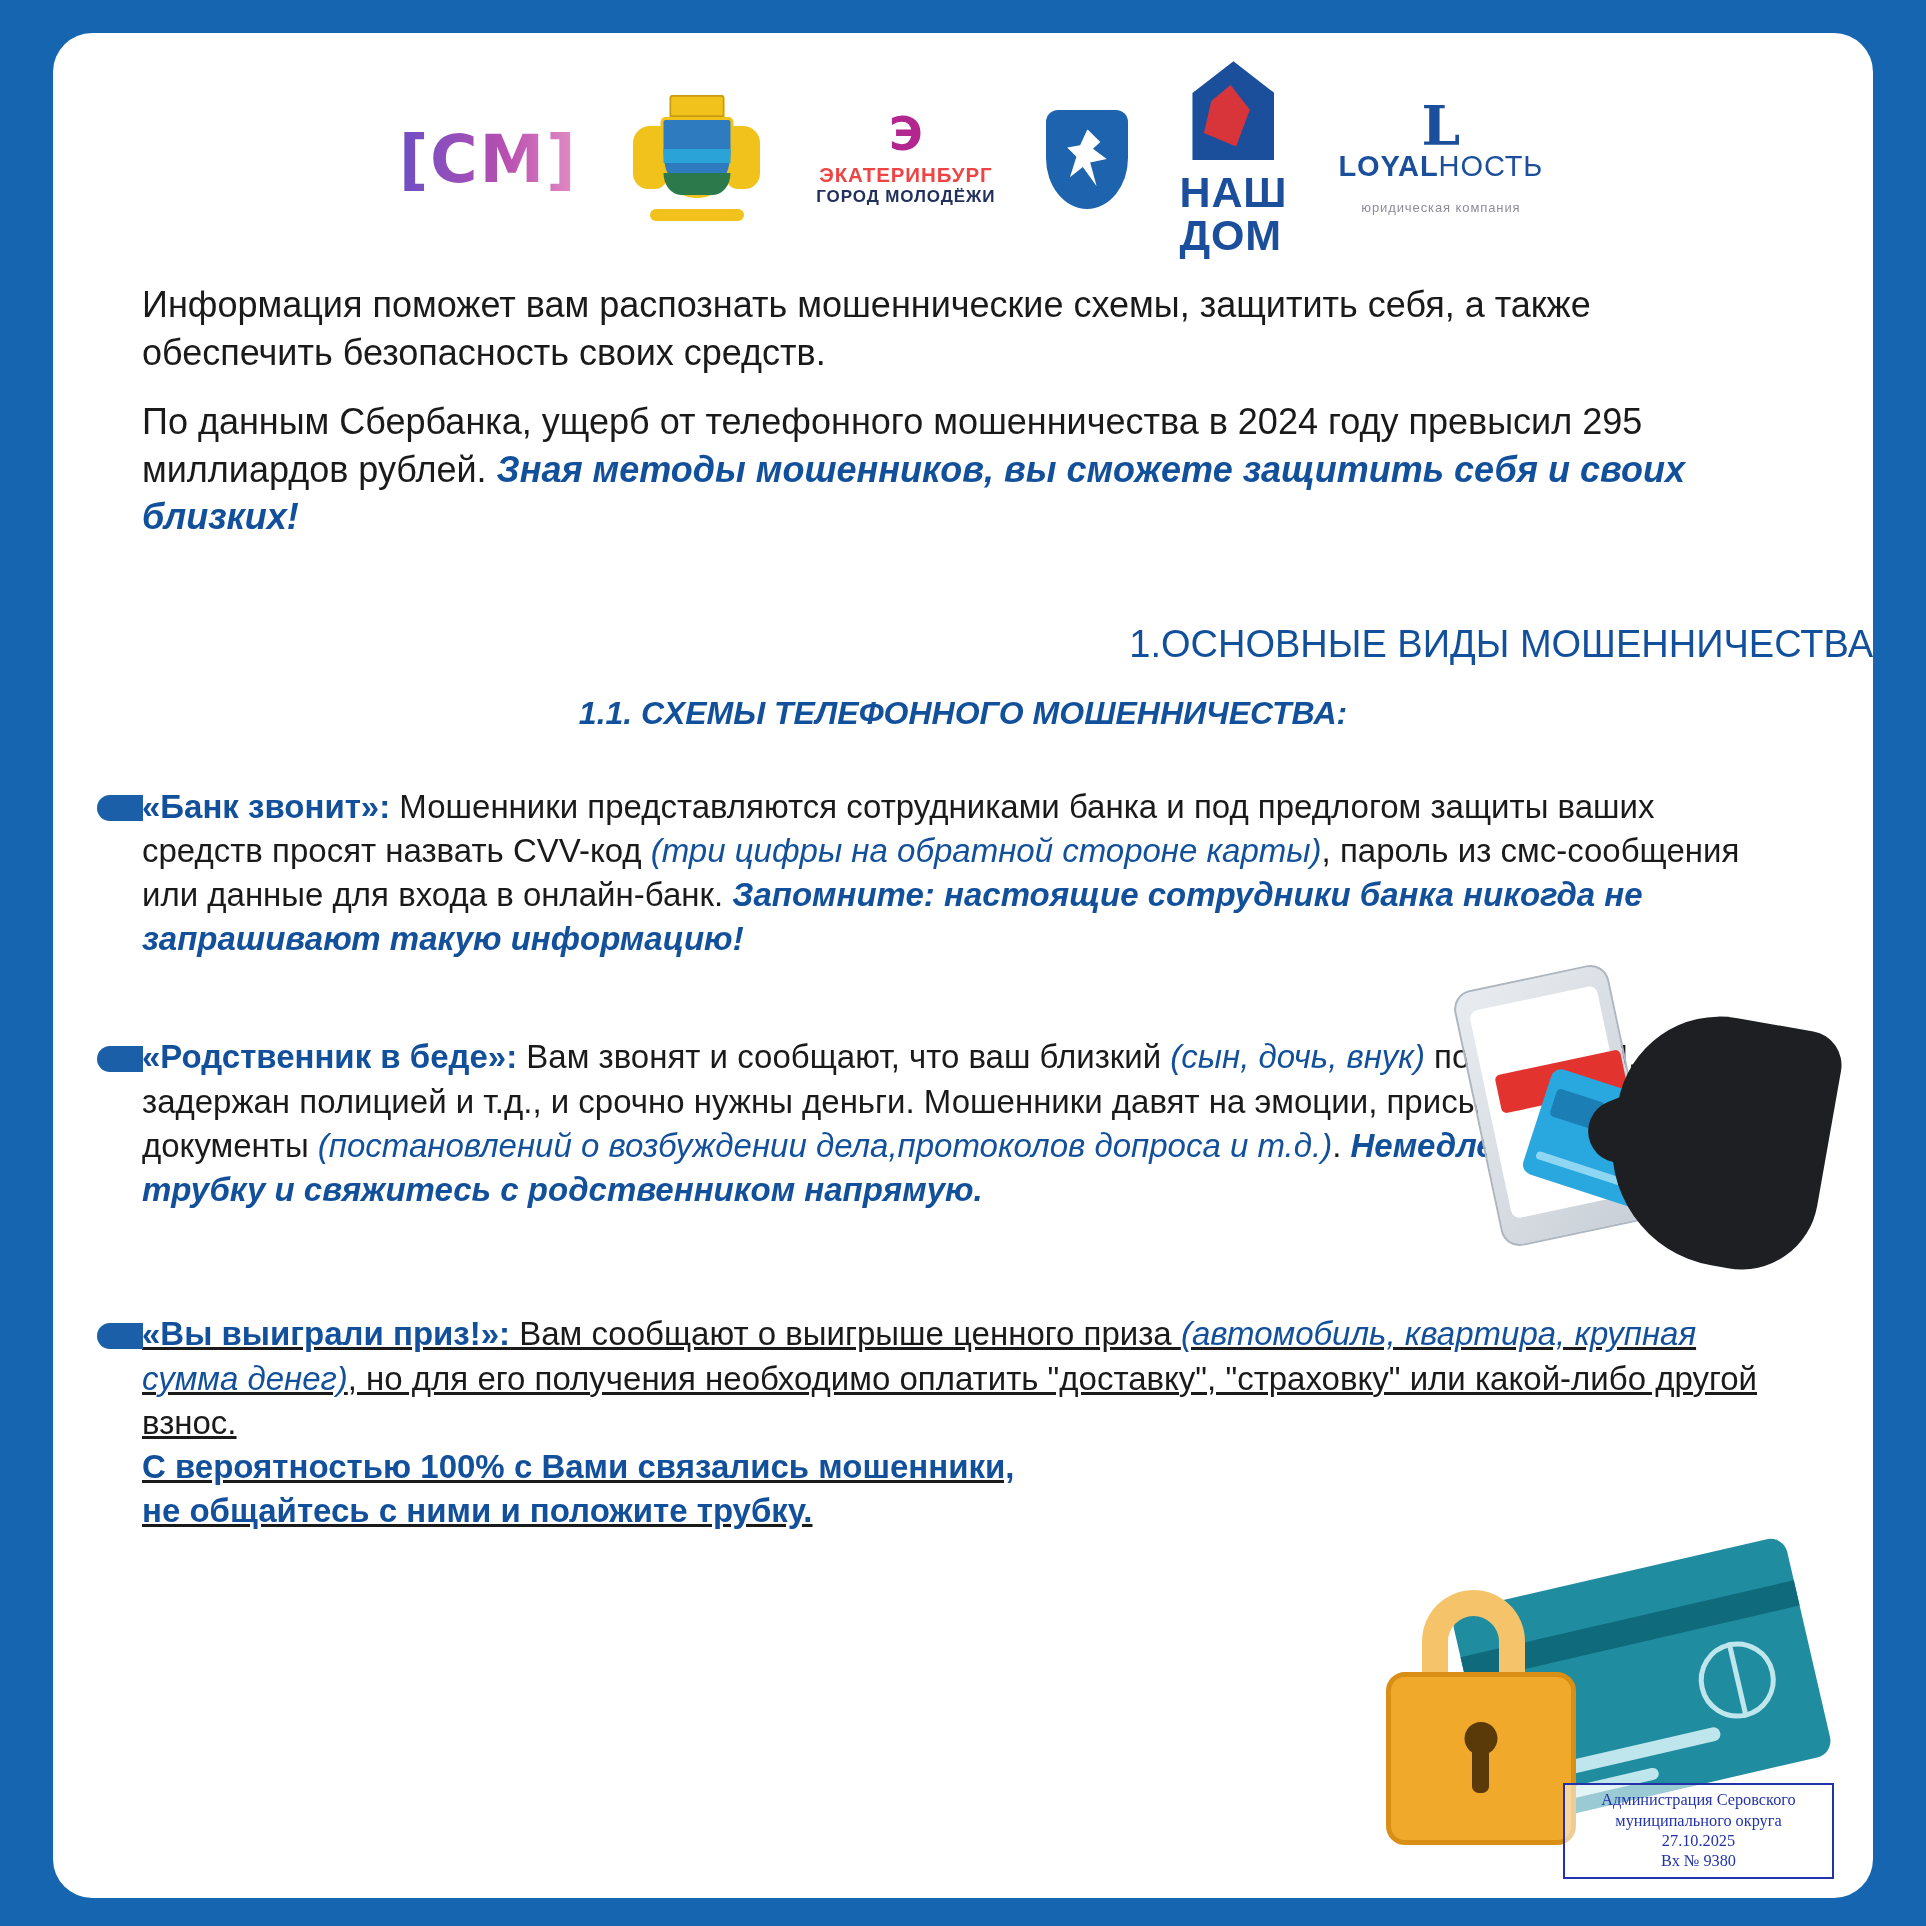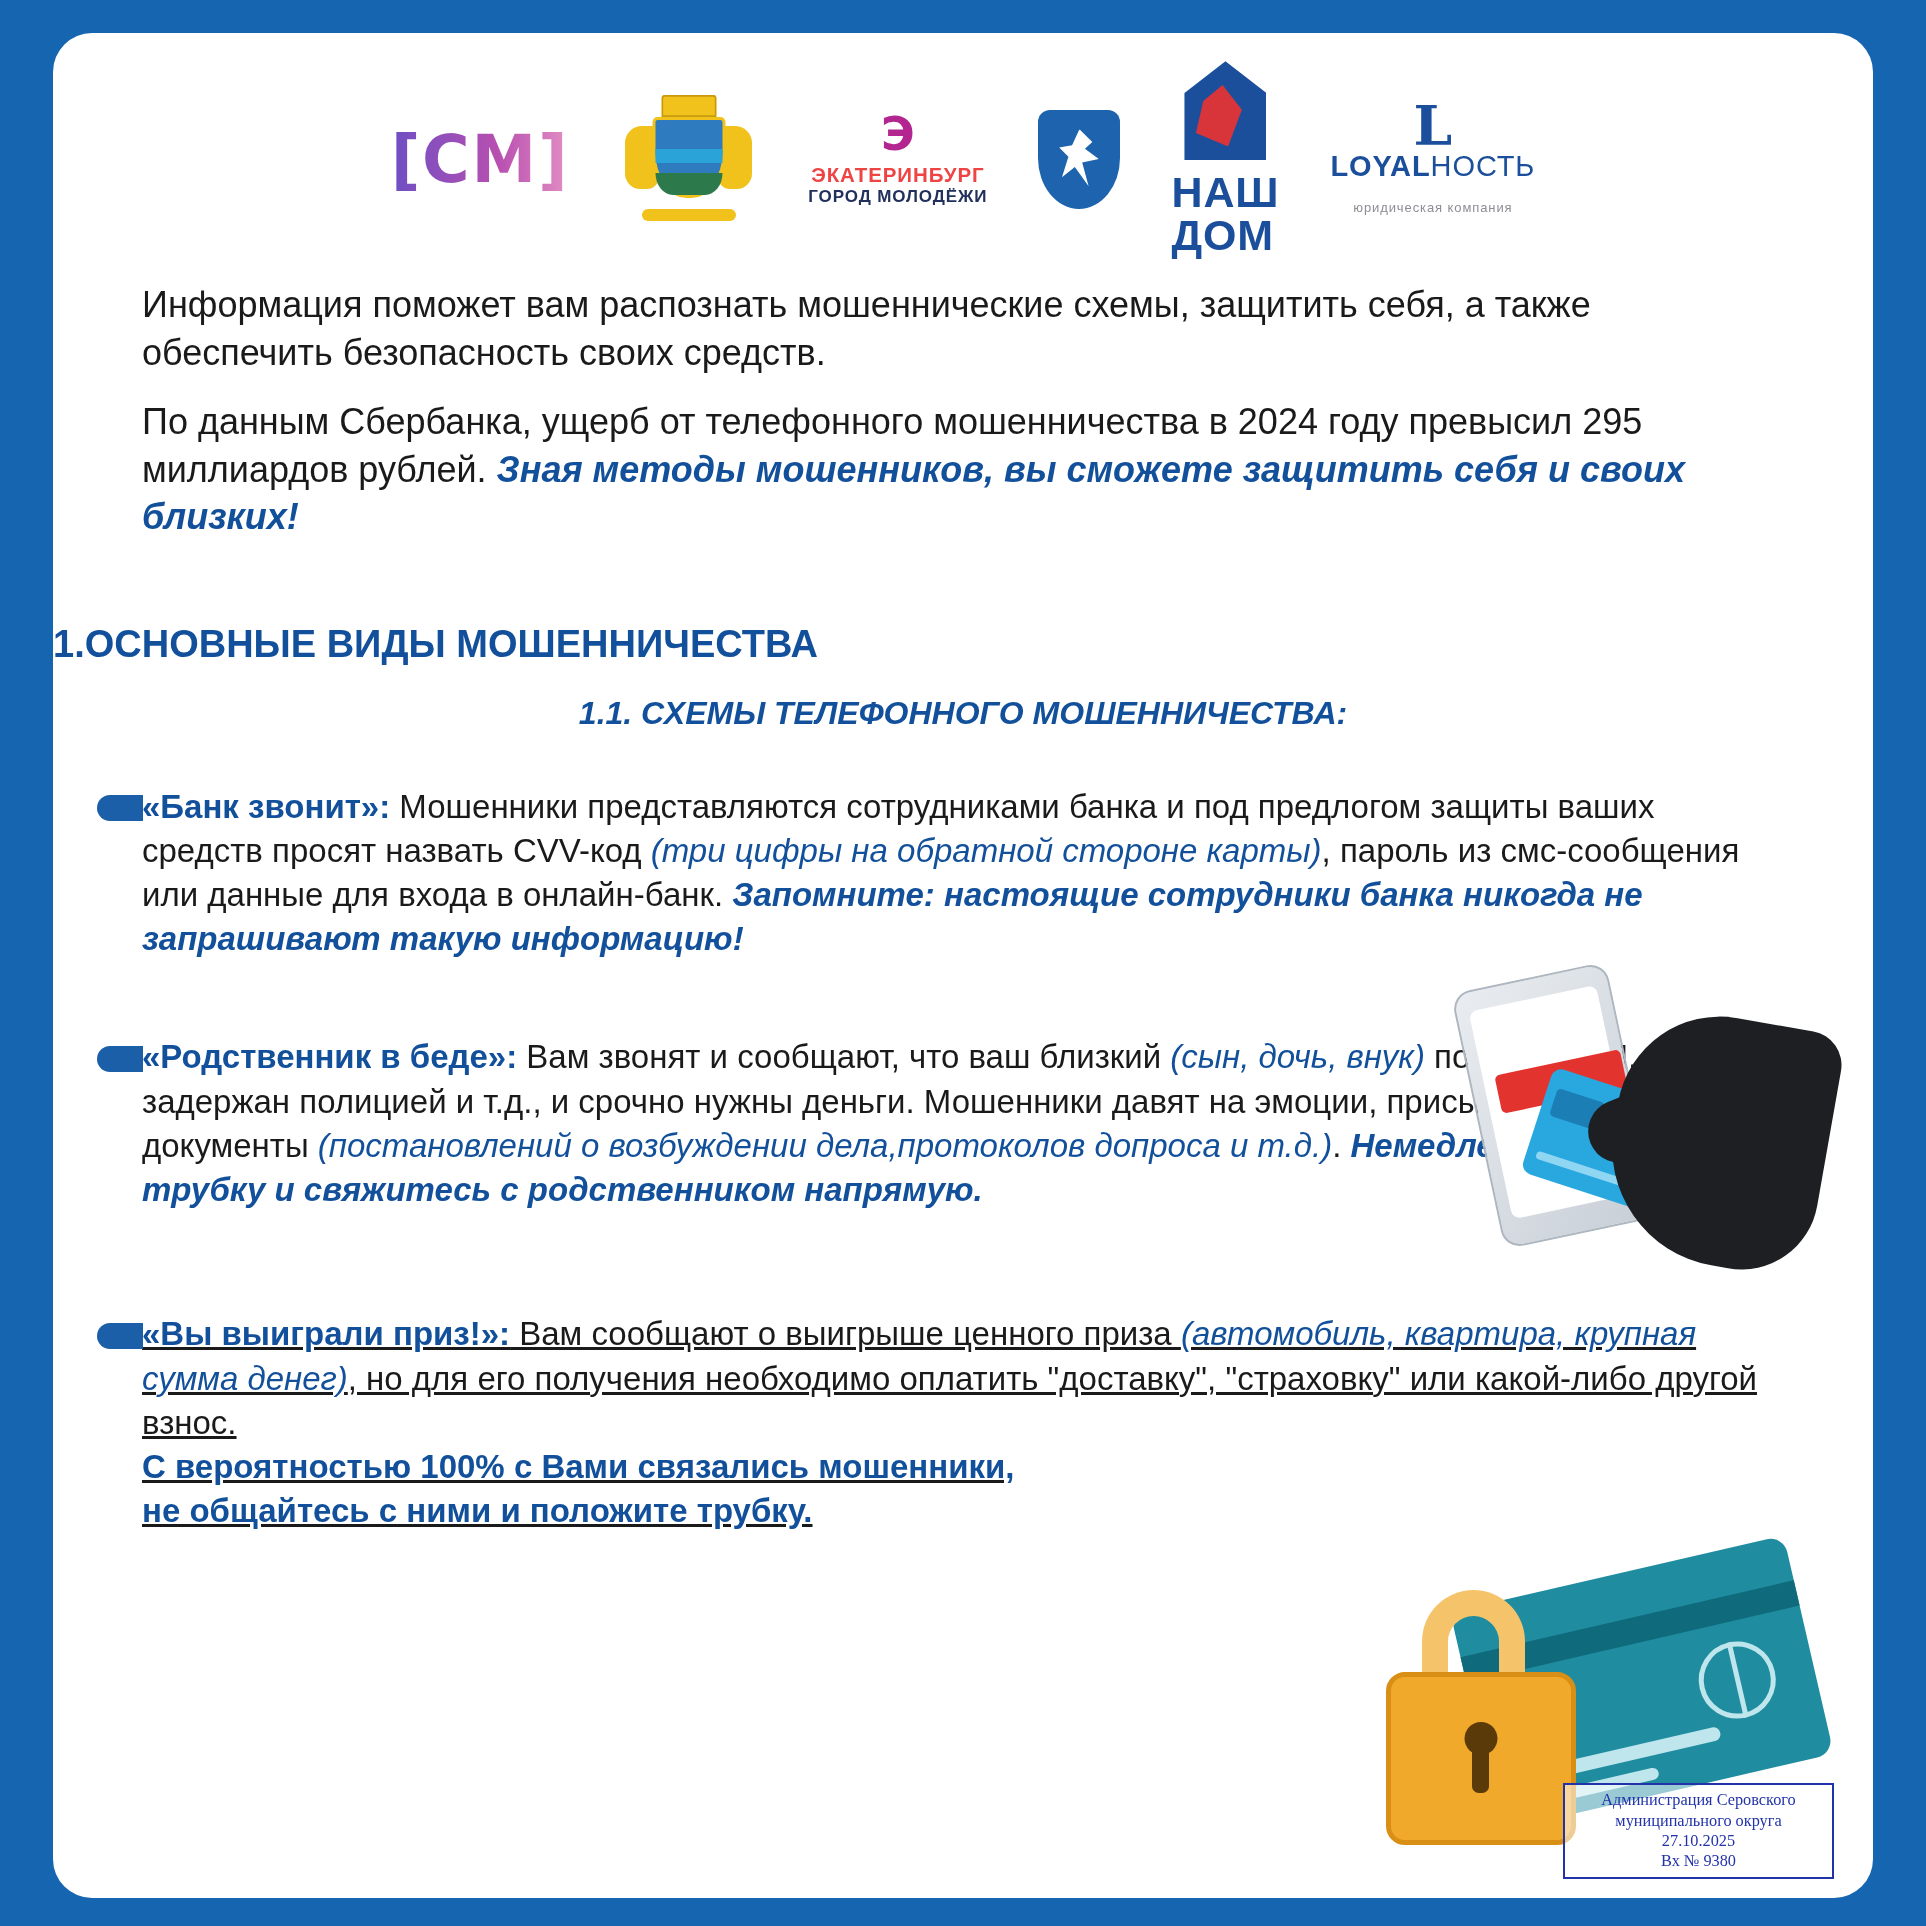--- a/index.html
+++ b/index.html
@@ -20,21 +20,21 @@
     width: 1820px;
     height: 1865px;
     background: #ffffff;
     border-radius: 39px;
     overflow: hidden;
   }
 
   
   .logos {
     position: absolute;
-    left: 0;
+    left: 8px;
     top: 53px;
     width: 100%;
     height: 146px;
     display: flex;
     align-items: center;
     justify-content: center;
     gap: 51px;
   }
   .logo {
     display: flex;
@@ -249,24 +249,24 @@
   }
   .intro.second { margin-top: 22px; }
   .hl {
     color: #12509b;
     font-weight: bold;
     font-style: italic;
   }
 
   h2.section {
     margin: 82px 0 0 0;
-    text-align: left;
+    text-align: right;
     color: #12509b;
     font-size: 38px;
-    font-weight: bold;
+    font-weight: normal;
   }
   h3.subsection {
     margin: 29px 0 0 0;
     text-align: center;
     color: #12509b;
     font-size: 32px;
     font-weight: bold;
     font-style: italic;
   }
 

